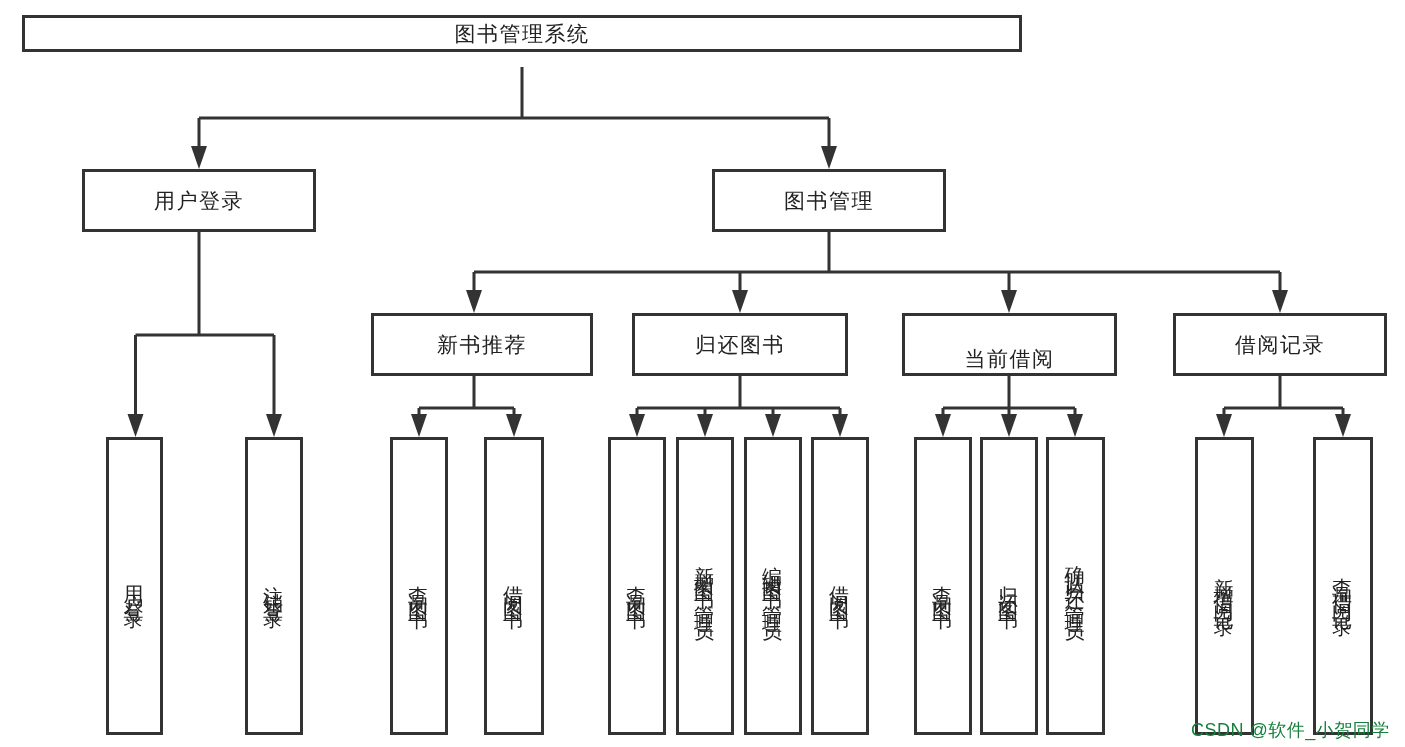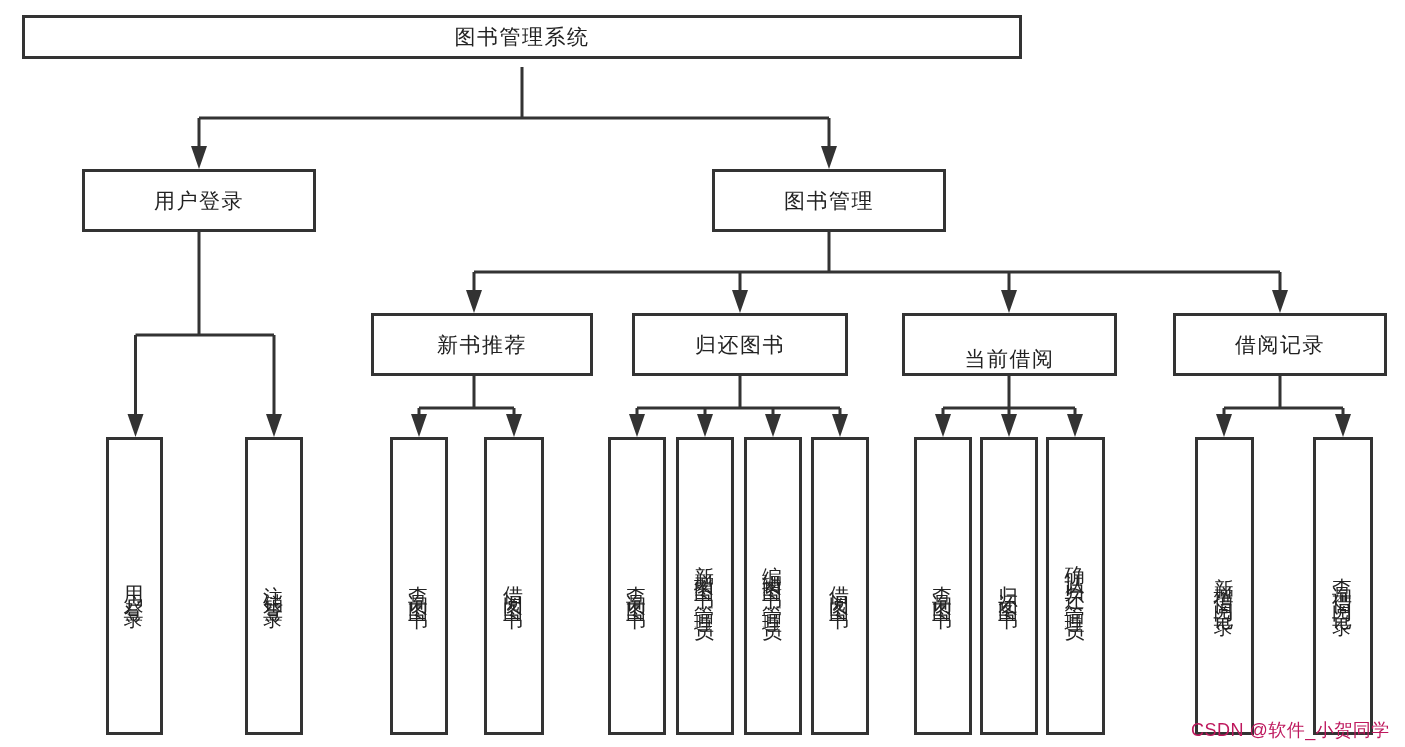--- a/index.html
+++ b/index.html
@@ -52,21 +52,21 @@
     letter-spacing: 8px;
     color: #222222;
     white-space: nowrap;
   }
   .watermark {
     position: absolute;
     left: 1191px;
     top: 718px;
     font-size: 18px;
     letter-spacing: 0.5px;
-    color: #be185d;
+    color: #15803d;
     white-space: nowrap;
     z-index: 5;
   }
 </style>
 </head>
 <body>
 
 <div class="stage">
 
   <svg class="connectors" viewBox="0 0 1405 747" xmlns="http://www.w3.org/2000/svg" aria-hidden="true">
@@ -109,21 +109,21 @@
 
       <polygon points="935,414 951,414 943,437"></polygon>
       <polygon points="1001,414 1017,414 1009,437"></polygon>
       <polygon points="1067,414 1083,414 1075,437"></polygon>
 
       <polygon points="1216,414 1232,414 1224,437"></polygon>
       <polygon points="1335,414 1351,414 1343,437"></polygon>
     </g>
   </svg>
 
-  <div class="node" style="left:22px; top:15px; width:1000px; height:44px;">
+  <div class="node" style="left:22px; top:15px; width:1000px; height:37px;">
     <span>图书管理系统</span>
   </div>
 
   <div class="node" style="left:82px; top:169px; width:234px; height:63px;">
     <span>用户登录</span>
   </div>
   <div class="node" style="left:712px; top:169px; width:234px; height:63px;">
     <span>图书管理</span>
   </div>
 

